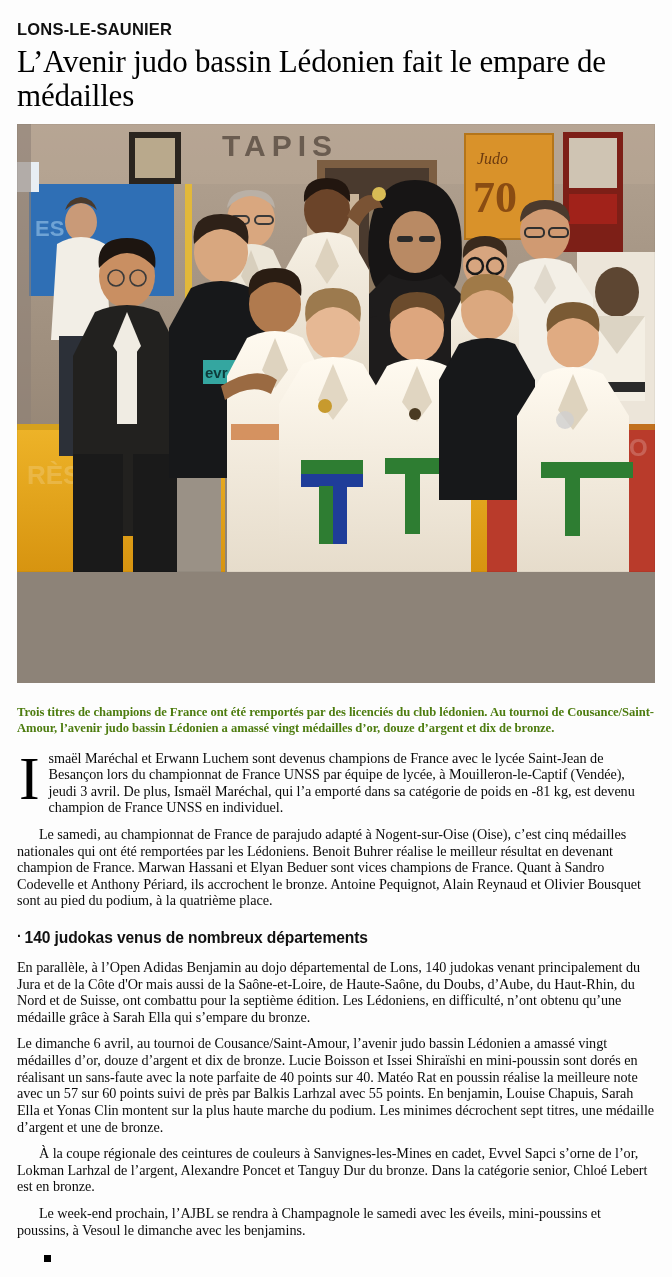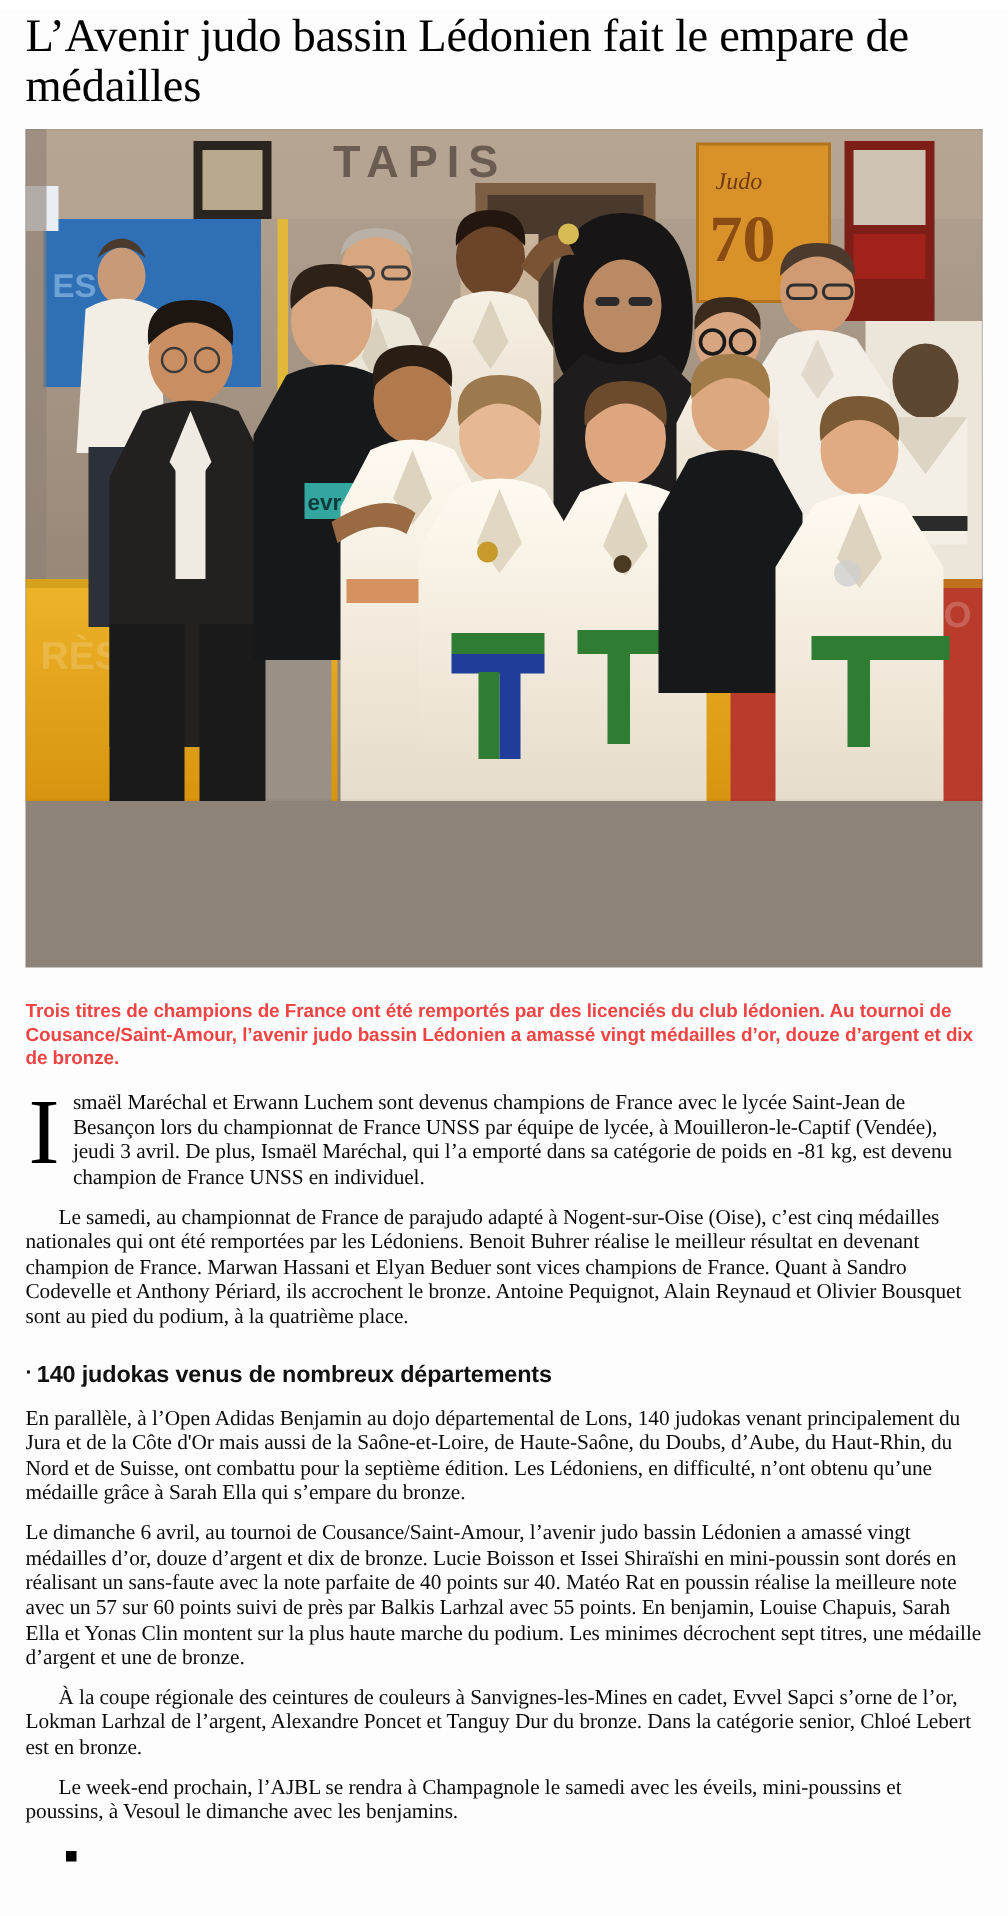--- a/index.html
+++ b/index.html
@@ -70,25 +70,25 @@
     font-family: "Liberation Sans", "DejaVu Sans", sans-serif;
     font-size: 9.6px;
     color: #4a4a4a;
     margin-top: 7px;
     letter-spacing: 0.05px;
   }
   .caption .credit { margin-left: 8px; }
 
   
   .lead {
-    font-family: Liberation Sans, sans-serif;
+    font-family: Liberation Serif, serif;
     font-weight: bold;
     font-size: 12.6px;
     line-height: 1.25;
-    color: #ef4444;
+    color: #4d7c0f;
     margin-top: 22px;
     letter-spacing: -0.05px;
   }
 
   
   .body-block { margin-top: 13px; }
 
   p.body {
     font-family: "Liberation Serif", "DejaVu Serif", serif;
     font-size: 14.2px;
@@ -139,20 +139,21 @@
     background: #000;
     margin-left: 5px;
     vertical-align: 0px;
   }
 </style>
 </head>
 <body>
 
 <div class="page">
 
+  <div class="kicker">LONS-LE-SAUNIER</div>
 
   <h1 class="headline">L’Avenir judo bassin Lédonien fait le empare de médailles</h1>
 
 
   <div class="photo-wrap">
     <svg class="photo-svg" viewBox="0 0 638 448" preserveAspectRatio="none">
       <defs>
         <linearGradient id="wallG" x1="0" y1="0" x2="0" y2="1">
           <stop offset="0%" stop-color="#b3a392"></stop>
           <stop offset="55%" stop-color="#9d8d7c"></stop>

